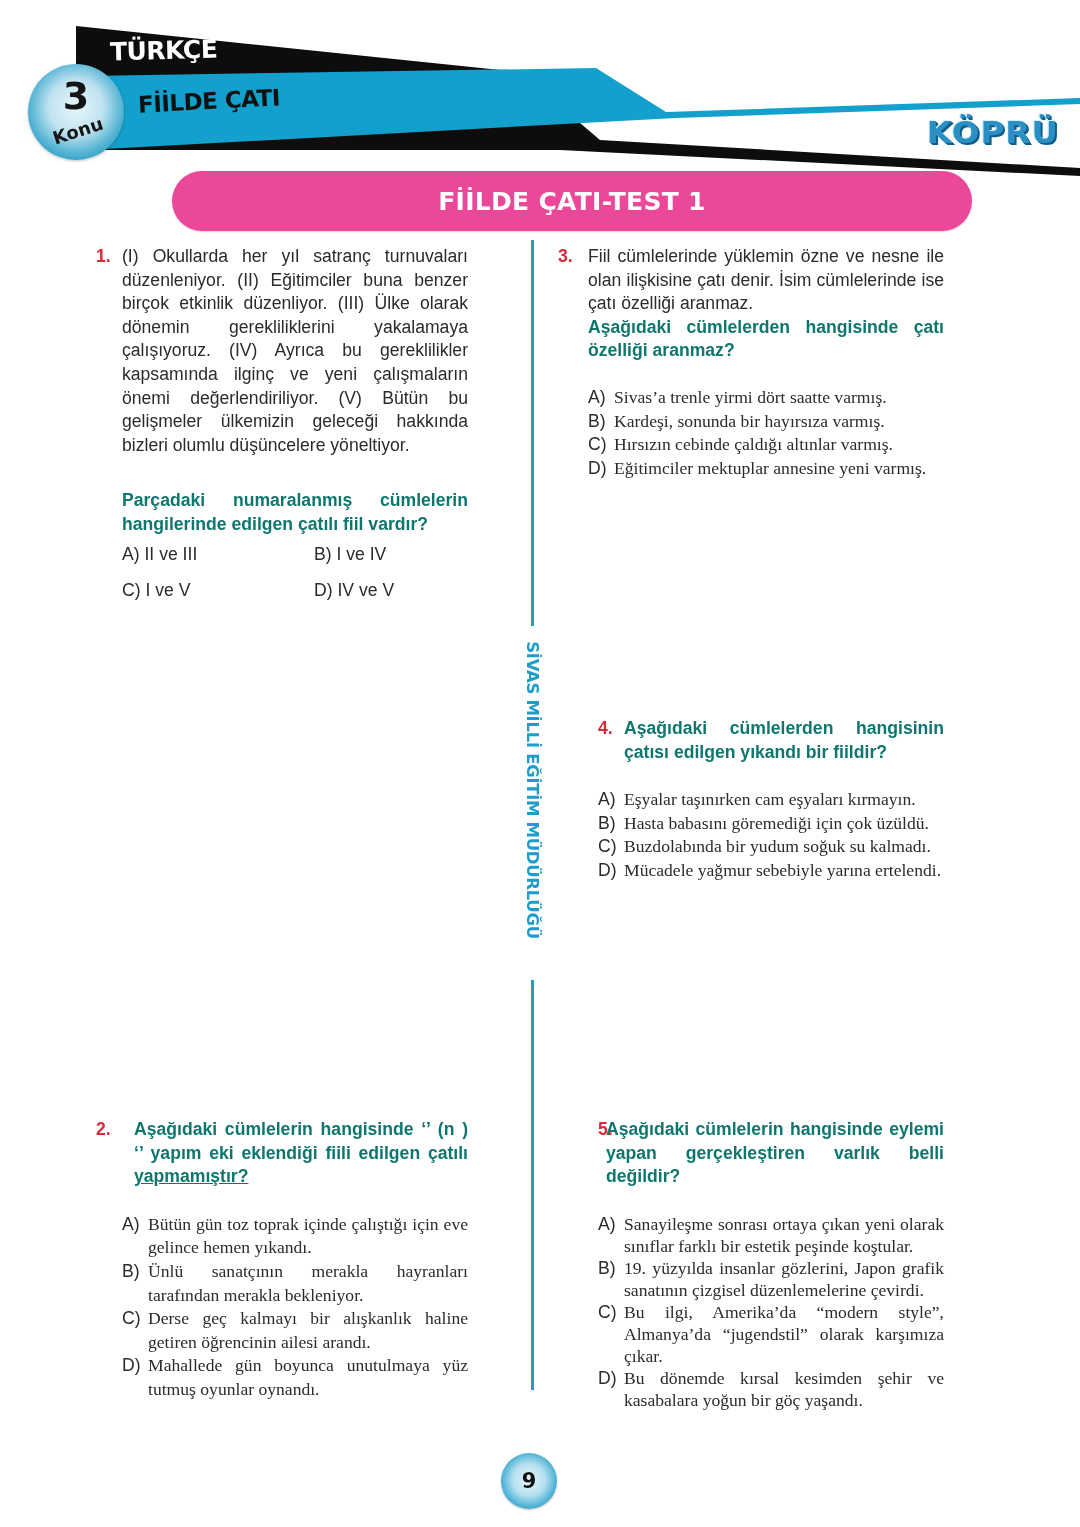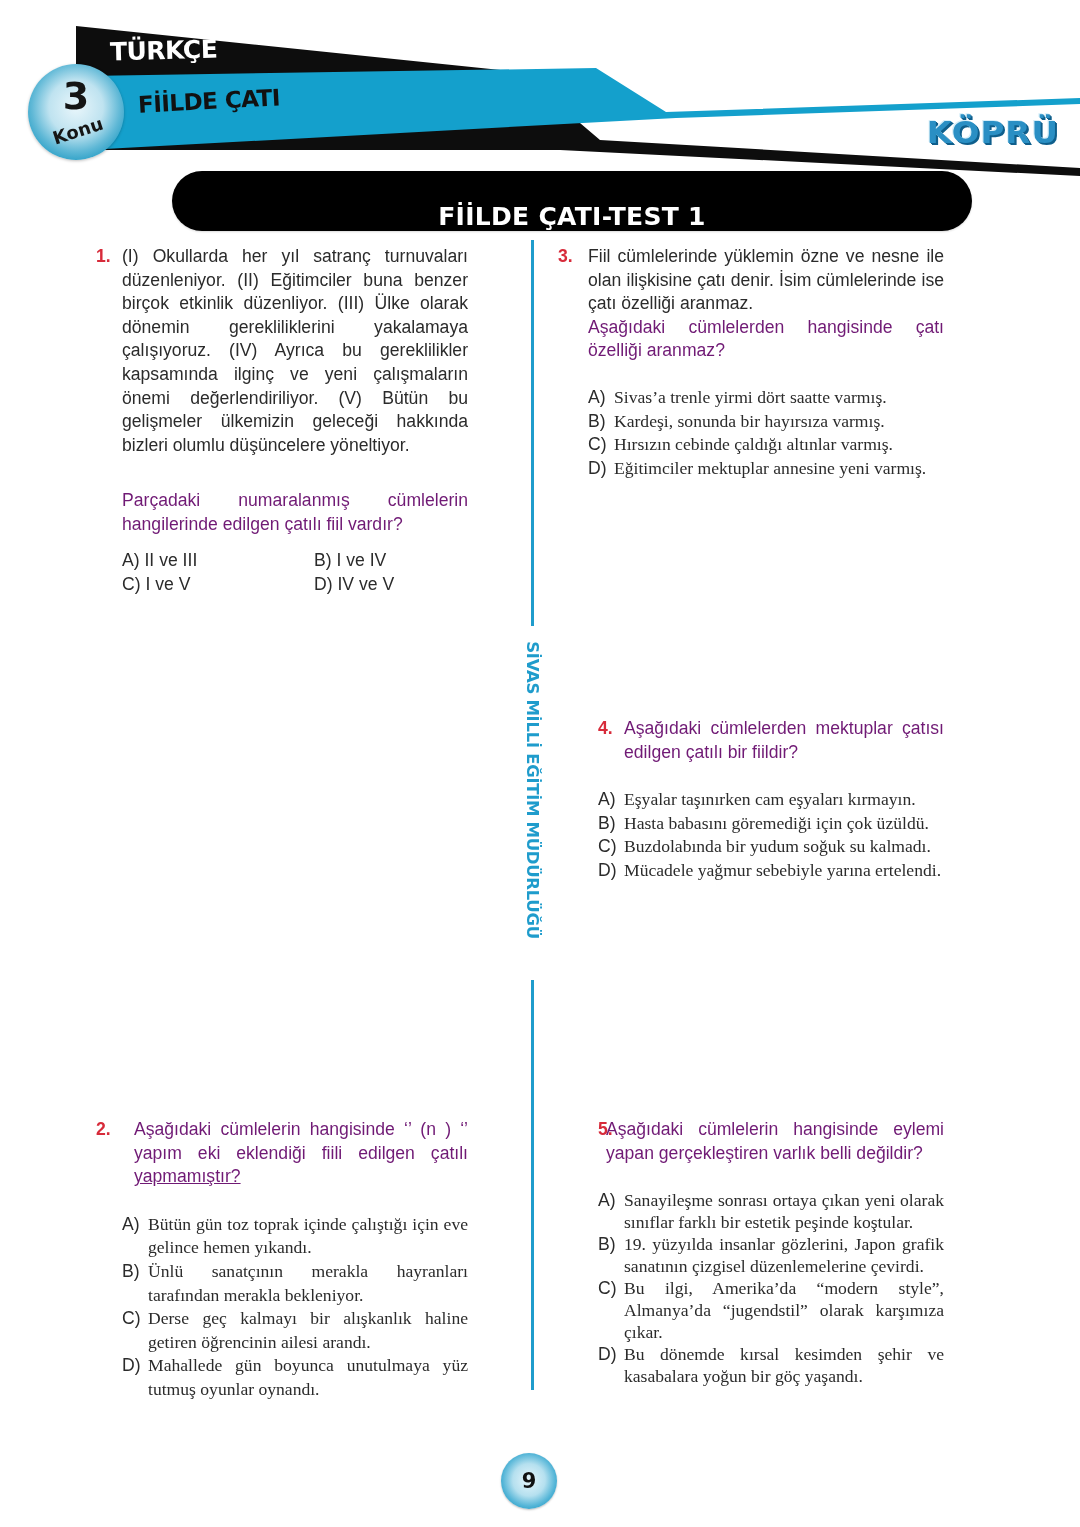--- a/index.html
+++ b/index.html
@@ -37,22 +37,22 @@
       position: absolute; left: 930px; top: 114px;
       font-family: "DejaVu Sans", sans-serif; font-weight: bold; font-size: 31px; letter-spacing: 1px;
       color: #2a8fc4;
       text-shadow: -1px -1px 0 #d6eef8, 1px 1px 0 #0f5f8c, 2px 2px 0 #0f5f8c;
       transform: scaleX(1.05);
     }
 
     
     .test-title {
       position: absolute; left: 172px; top: 171px; width: 800px; height: 60px;
-      background: #000000; border-radius: 30px;
-      display: flex; align-items: flex-end; justify-content: center;
+      background: #ec4899; border-radius: 30px;
+      display: flex; align-items: center; justify-content: center;
       box-shadow: 0 1px 2px rgba(0,0,0,0.15);
     }
     .test-title span {
       font-family: "DejaVu Sans", sans-serif; font-weight: bold; font-size: 25px; color: #ffffff; letter-spacing: 0.3px;
     }
 
     
     .divider { position: absolute; left: 531px; width: 3px; background: #1f9ccc; }
     .divider.top { top: 240px; height: 386px; }
     .divider.bottom { top: 980px; height: 410px; }
@@ -61,27 +61,27 @@
       transform: translate(-50%, -50%) rotate(90deg);
       white-space: nowrap;
       font-family: "DejaVu Sans", sans-serif; font-weight: bold; font-size: 16.5px;
       color: #1f9ccc; letter-spacing: -0.3px;
     }
 
     
     .question { position: absolute; font-size: 17.6px; line-height: 23.6px; }
     .q-num { position: absolute; top: 0; color: #d72b3a; font-weight: bold; }
     .q-body { text-align: justify; }
-    .q-stem { font-weight: normal; color: #701a75; text-align: justify; }
+    .q-stem { font-weight: bold; color: #0f766e; text-align: justify; }
     .q-stem u { text-decoration: underline; }
     .options { margin-top: 22px; }
     .option { display: flex; text-align: justify; }
     .opt-letter { flex: 0 0 26px; }
     .opt-text { flex: 1; font-family: Liberation Serif, serif; }
-    .grid-options { display: grid; grid-template-columns: 192px 160px; row-gap: 1px; margin-top: 12px; }
+    .grid-options { display: grid; grid-template-columns: 192px 160px; row-gap: 13px; margin-top: 6px; }
 
     #q1 { left: 96px; top: 245px; width: 372px; }
     #q1 .q-num { left: 0; }
     #q1 .q-content { margin-left: 26px; }
     #q1 .q-stem { margin-top: 32px; }
 
     #q2 { left: 96px; top: 1118px; width: 372px; }
     #q2 .q-num { left: 0; }
     #q2 .q-stem { margin-left: 38px; }
     #q2 .options { margin-left: 26px; margin-top: 24px; }
@@ -200,21 +200,21 @@
       <div class="option">
         <span class="opt-letter">D)</span>
         <span class="opt-text">Eğitimciler mektuplar annesine yeni varmış.</span>
       </div>
     </div>
   </div>
 </div>
 
 <div class="question" id="q4">
   <span class="q-num">4.</span>
-  <p class="q-stem">Aşağıdaki cümlelerden mektuplar çatısı edilgen çatılı bir fiildir?</p>
+  <p class="q-stem">Aşağıdaki cümlelerden hangisinin çatısı edilgen yıkandı bir fiildir?</p>
   <div class="options">
     <div class="option">
       <span class="opt-letter">A)</span>
       <span class="opt-text">Eşyalar taşınırken cam eşyaları kırmayın.</span>
     </div>
     <div class="option">
       <span class="opt-letter">B)</span>
       <span class="opt-text">Hasta babasını göremediği için çok üzüldü.</span>
     </div>
     <div class="option">

